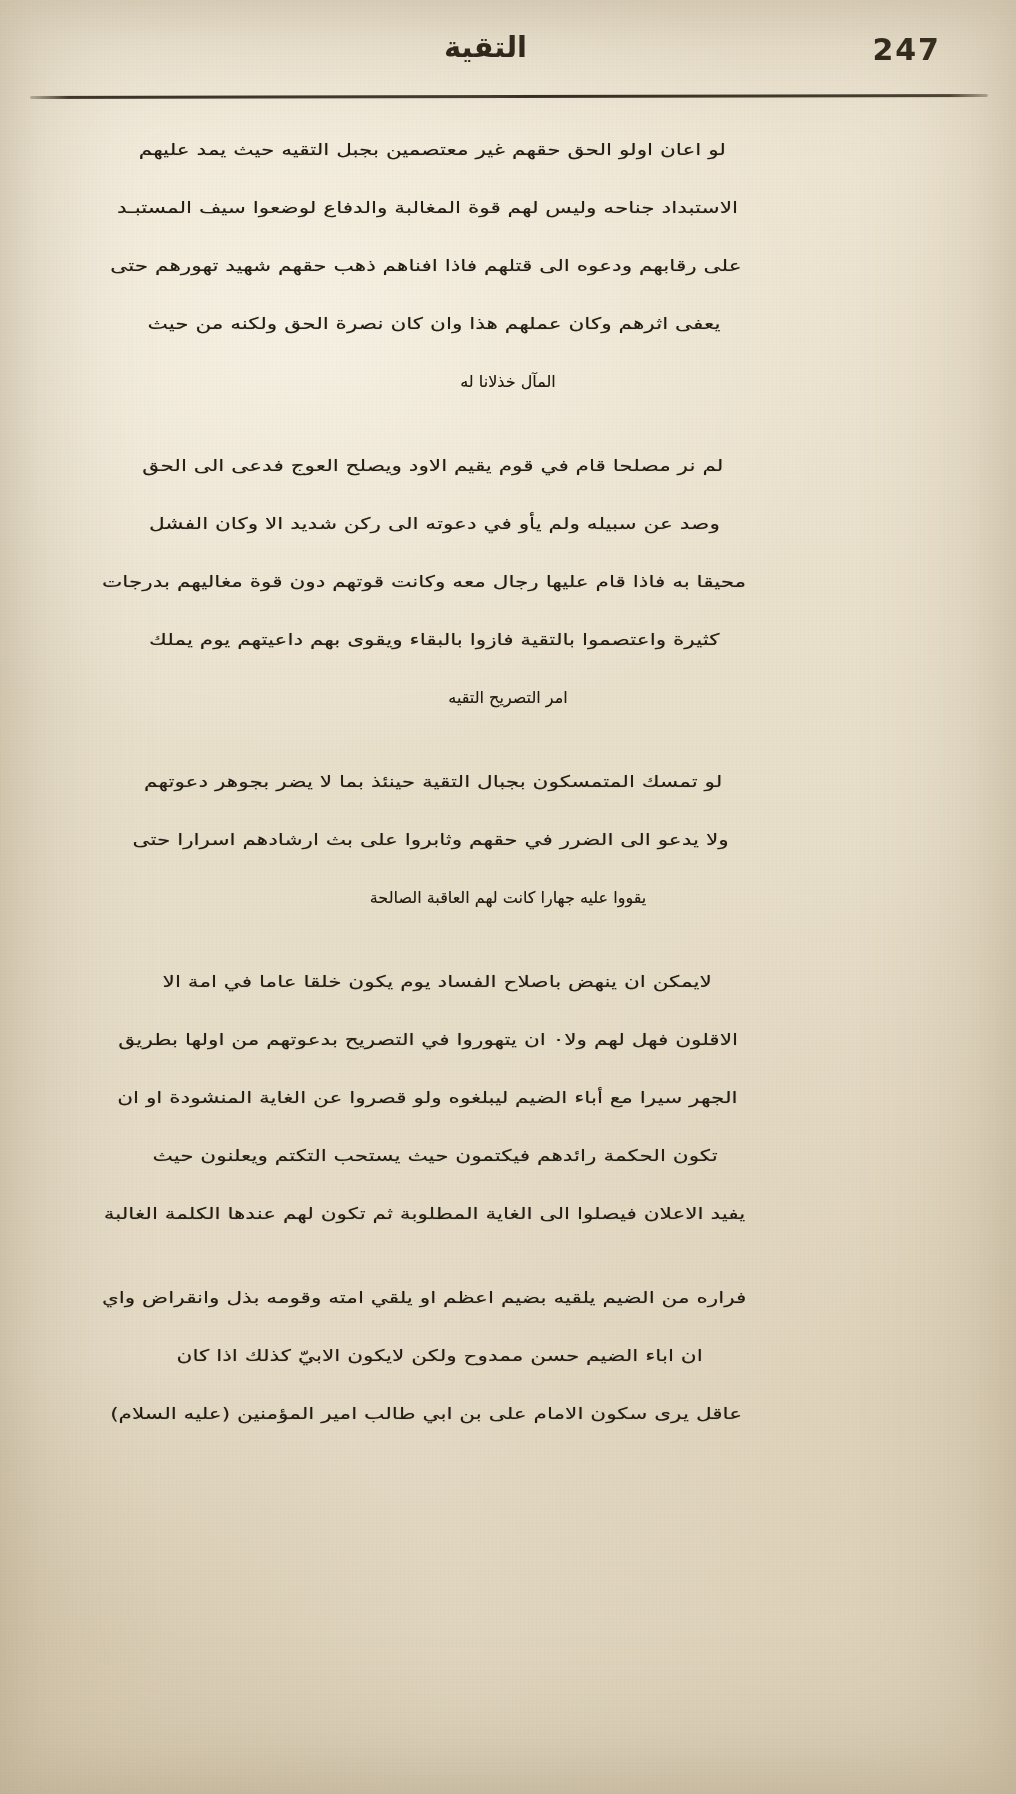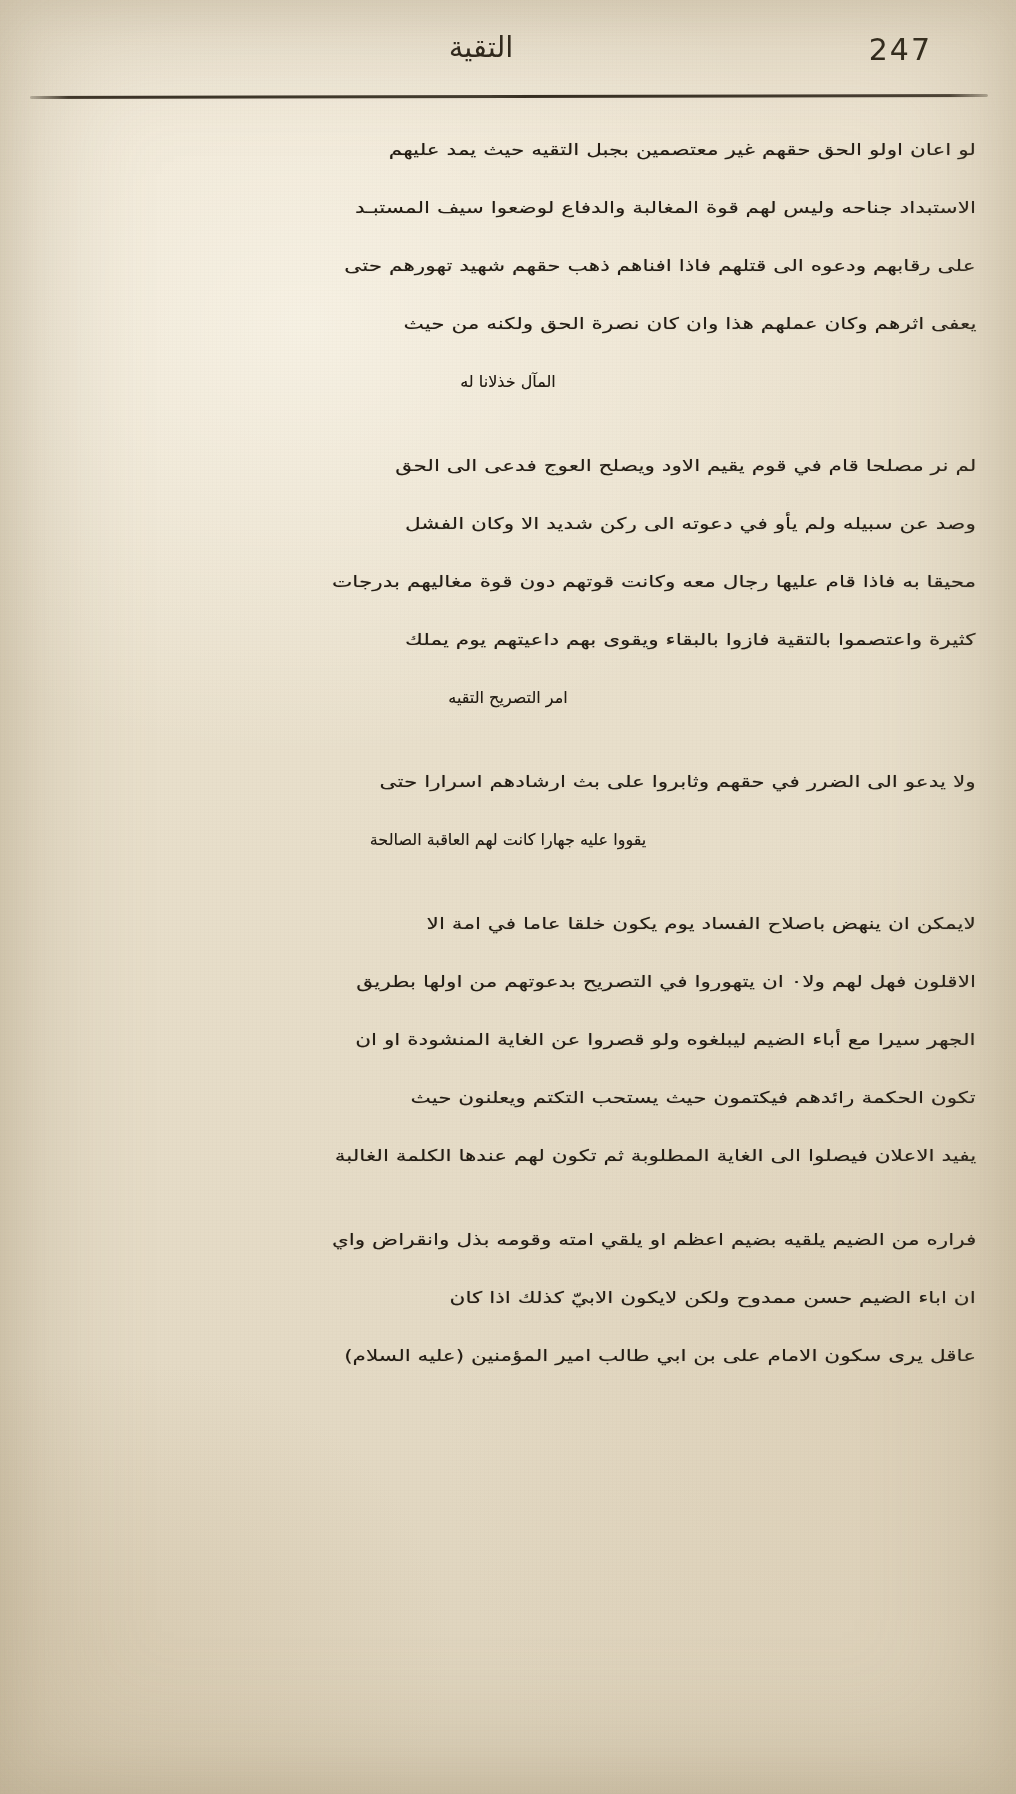--- a/index.html
+++ b/index.html
@@ -42,22 +42,23 @@
     pointer-events: none;
     box-shadow: inset 0 0 120px 30px rgba(150,132,100,0.30),
                 inset 0 0 40px 6px rgba(160,142,110,0.18);
   }
 
   
   .header-band {
     position: absolute;
     top: 30px;
     left: 58px;
-    right: 76px;
+    right: 67px;
     height: 52px;
+    font-weight: bold;
   }
 
   .header-title {
     position: absolute;
     left: 0; right: 0;
     top: 0;
     text-align: center;
     font-family: "DejaVu Sans", "Liberation Sans", sans-serif;
     font-size: 29px;
     color: #241d14;
@@ -106,21 +107,21 @@
     display: flex;
     justify-content: space-between;
     width: 100%;
     white-space: nowrap;
     height: 58px;
     align-items: center;
   }
   .line > span { display: inline-block; }
 
   
-  .line.justify { justify-content: flex-start; }
+  .line.justify { justify-content: center; }
   
   .line.last { justify-content: center; }
 
   .para-block { margin-bottom: 26px; }
 
   .para-block:last-child { margin-bottom: 0; }
 
   
   .line > span {
     text-shadow: 0 0 0.6px rgba(35,28,19,0.45);
@@ -171,20 +172,23 @@
       <div class="line justify">
           <span style="display: inline-block; transform-origin: right center; transform: scaleX(1.35);">كثيرة واعتصموا بالتقية فازوا بالبقاء ويقوى بهم داعيتهم يوم يملك</span>
         </div>
       <div class="line last">
           <span>امر التصريح التقيه</span>
         </div>
     </div>
 
     <div class="para-block">
       <div class="line justify">
+          <span style="display: inline-block; transform-origin: right center; transform: scaleX(1.35);">لو تمسك المتمسكون بجبال التقية حينئذ بما لا يضر بجوهر دعوتهم</span>
+        </div>
+      <div class="line justify">
           <span style="display: inline-block; transform-origin: right center; transform: scaleX(1.35);">ولا يدعو الى الضرر في حقهم وثابروا على بث ارشادهم اسرارا حتى</span>
         </div>
       <div class="line last">
           <span>يقووا عليه جهارا كانت لهم العاقبة الصالحة</span>
         </div>
     </div>
 
     <div class="para-block">
       <div class="line justify">
           <span style="display: inline-block; transform-origin: right center; transform: scaleX(1.35);">لايمكن ان ينهض باصلاح الفساد يوم يكون خلقا عاما في امة الا</span>

